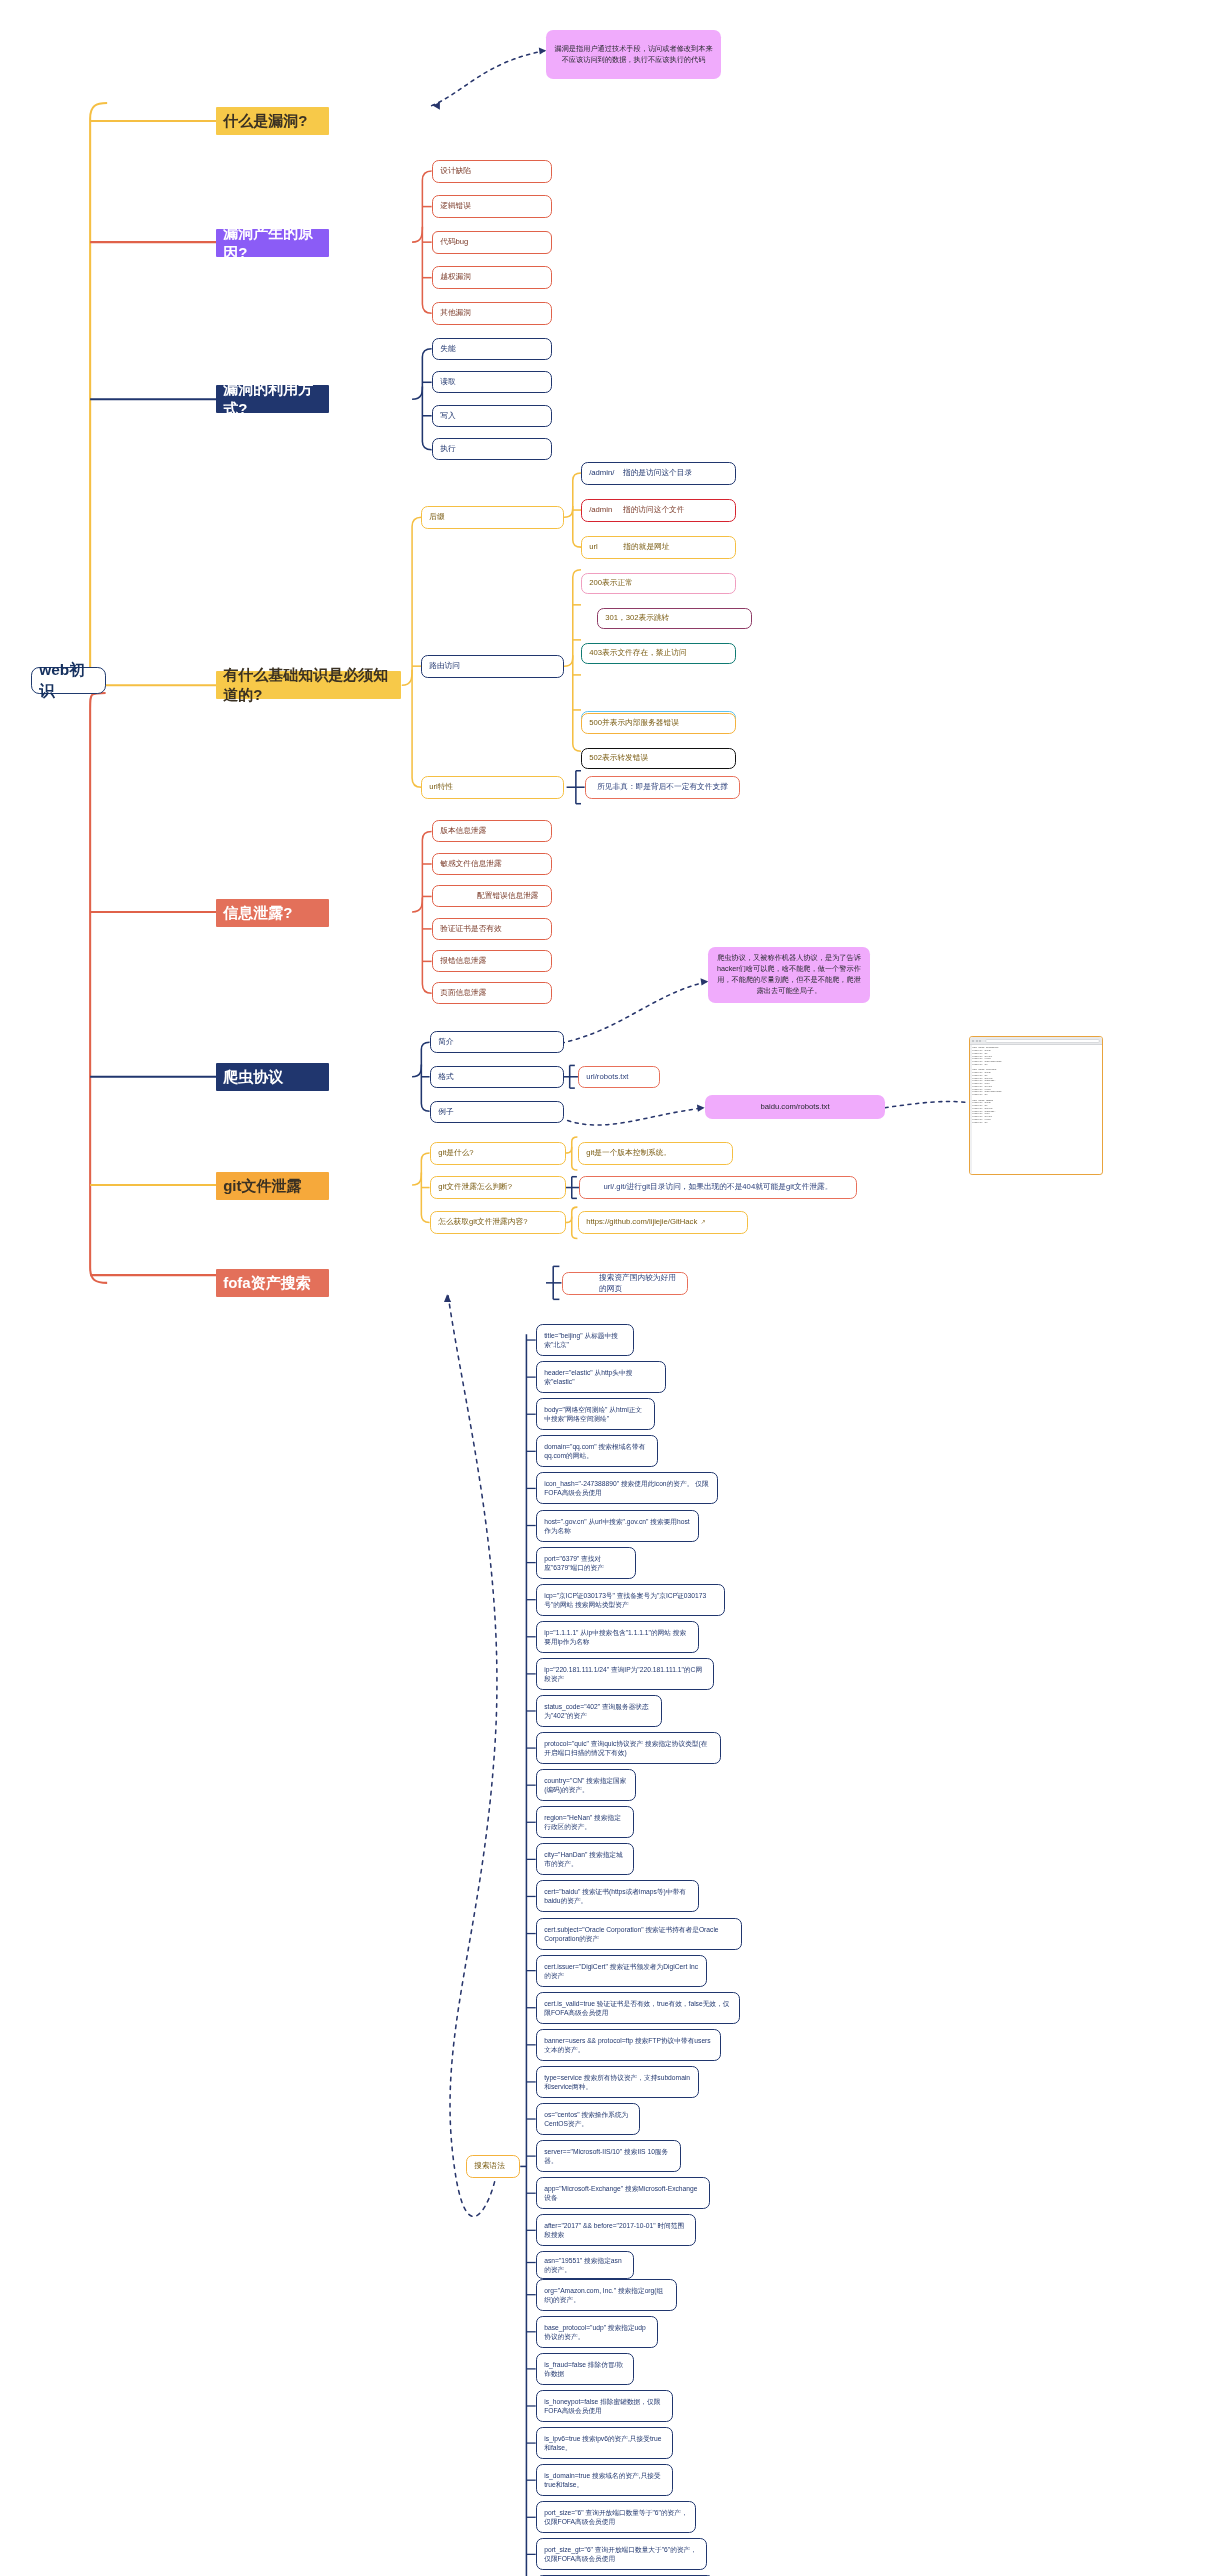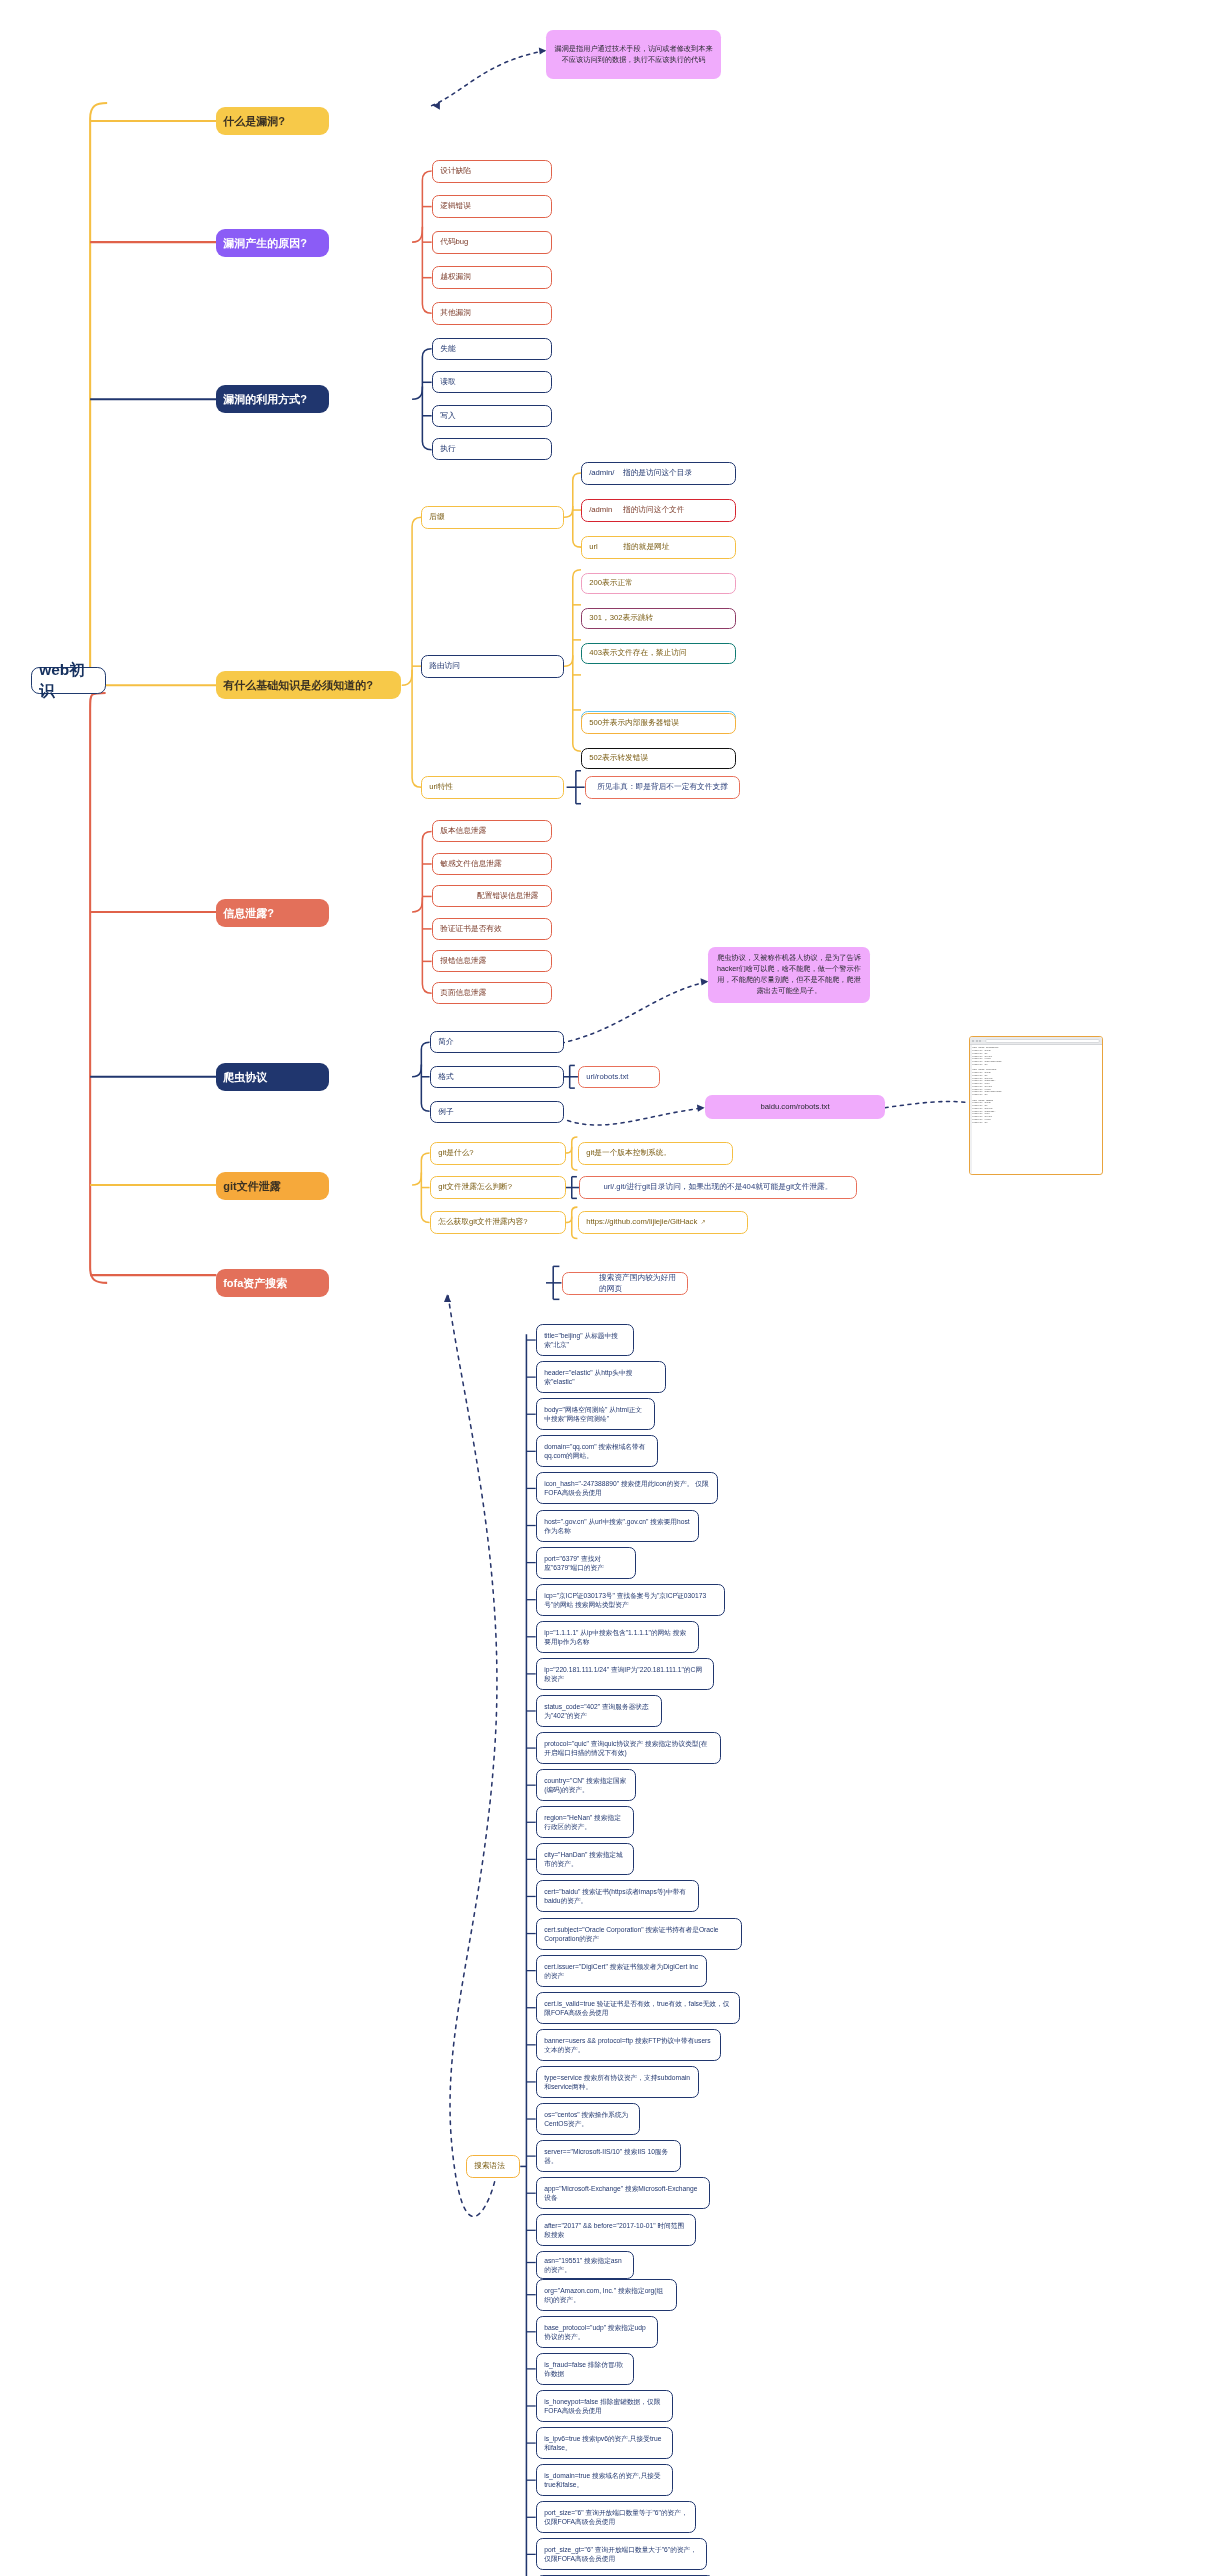--- a/index.html
+++ b/index.html
@@ -33,23 +33,23 @@
     background: #ffffff;
     font-size: 15.5px;
     font-weight: 700;
     border-radius: 8.2px;
     justify-content: center;
   }
 
   
   .l1 {
     color: #ffffff;
-    font-size: 11px;
+    font-size: 15px;
     font-weight: 700;
-    border-radius: 9px;
+    border-radius: 1px;
     border: none;
   }
   .l1.yellow { background:#f7c949; color:#3a3123; }
   .l1.red    { background:#8b5cf6; }
   .l1.navy   { background:#20366e; }
   .l1.orange { background:#f6a93b; color:#3a3123; }
   .l1.salmon { background:#e3705a; }
 
   
   .box { background:#ffffff; font-size:7.7px; border-radius:6.7px; }
@@ -290,21 +290,21 @@
     <span>/admin/    指的是访问这个目录</span></div>
   <div class="node box" style="left:581px; top:499px; width:155px; height:23px; border:1.3px solid #d6232f; color:#7a3a28;">
     <span>/admin     指的访问这个文件</span></div>
   <div class="node box b-yellow" style="left:581px; top:536px; width:155px; height:23px;">
     <span>url            指的就是网址</span></div>
 
   <div class="node box b-navy" style="left:421px; top:655px; width:143px; height:23px;">
     <span>路由访问</span></div>
   <div class="node box b-pink" style="left:581px; top:573px; width:155px; height:20.6px;">
     <span>200表示正常</span></div>
-  <div class="node box b-purple" style="left:581px; top:608px; width:155px; height:20.6px;">
+  <div class="node box b-purple" style="left:597px; top:608px; width:155px; height:20.6px;">
     <span>301，302表示跳转</span></div>
   <div class="node box b-teal" style="left:581px; top:643px; width:155px; height:20.6px;">
     <span>403表示文件存在，禁止访问</span></div>
   <div class="node box b-cyan" style="left:581px; top:678px; width:155px; height:20.6px;margin-top:33px;">
     <span>404表示文件不存在</span></div>
   <div class="node box b-orange" style="left:581px; top:713px; width:155px; height:20.6px;">
     <span>500并表示内部服务器错误</span></div>
   <div class="node box b-black" style="left:581px; top:748px; width:155px; height:20.6px;">
     <span>502表示转发错误</span></div>
 

